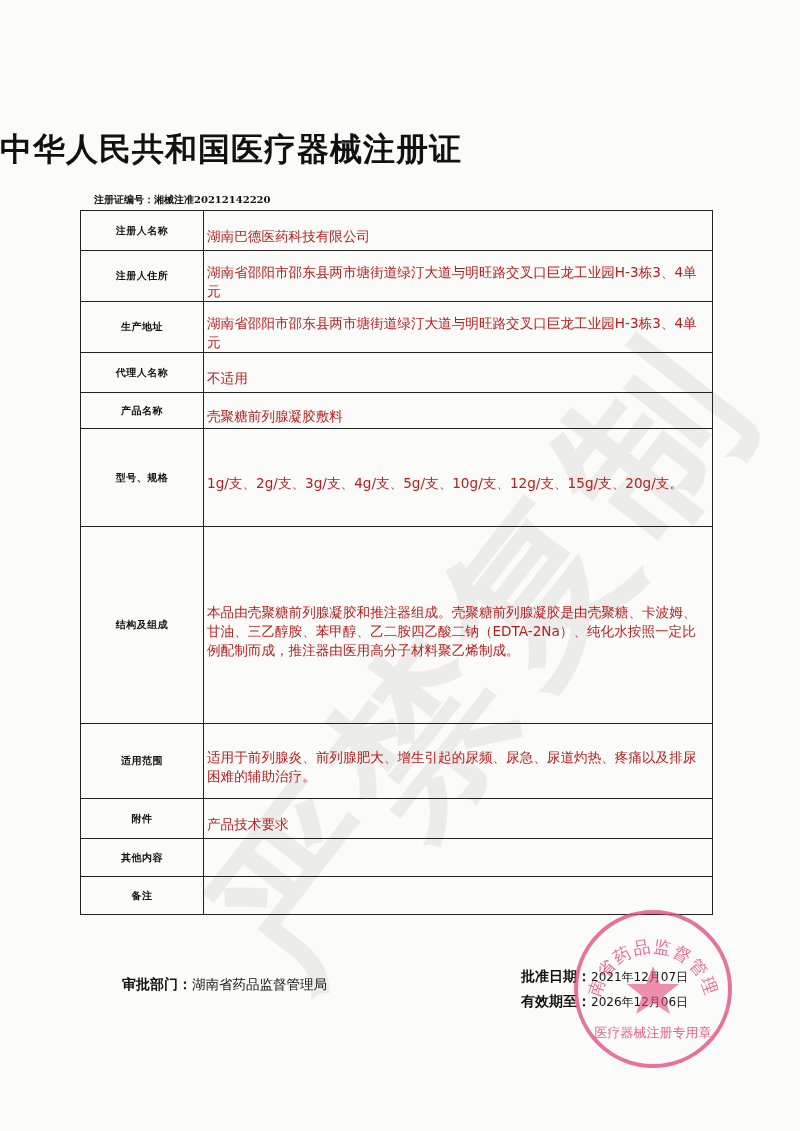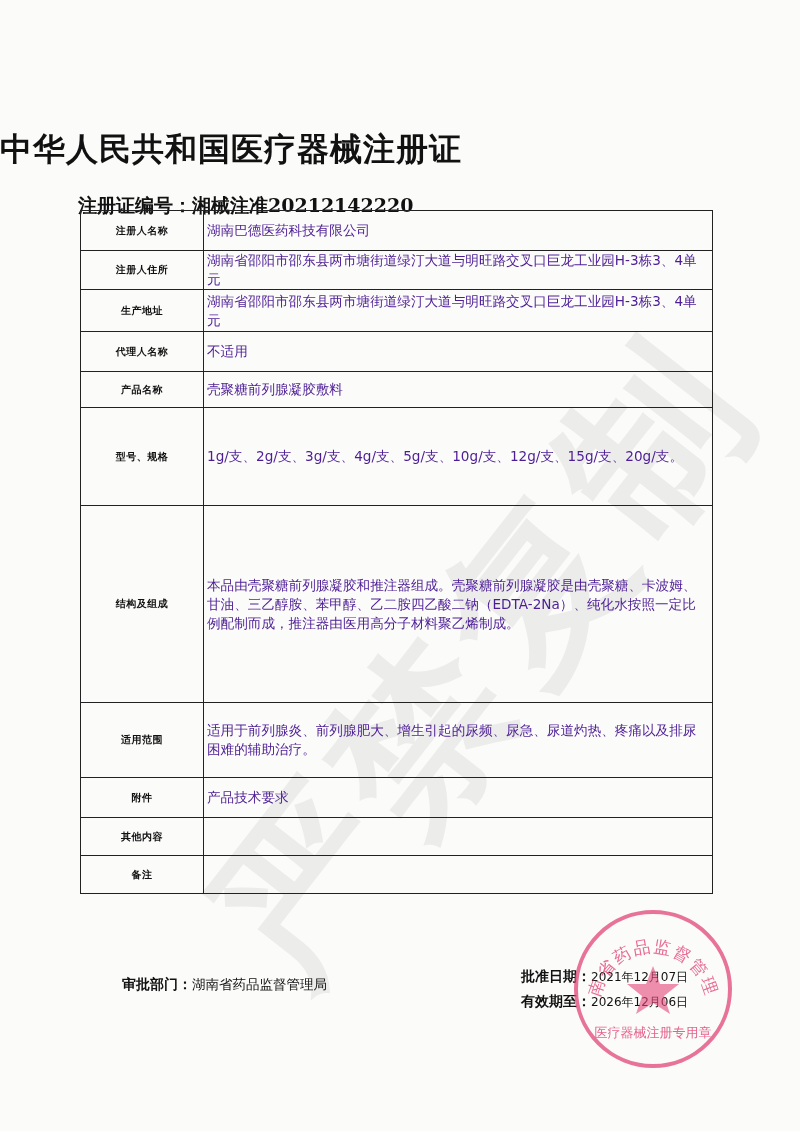--- a/index.html
+++ b/index.html
@@ -5,34 +5,34 @@
   html, body { margin:0; padding:0; }
   body {
     width:800px; height:1131px; background:#fbfbfa; position:relative; overflow:hidden;
     font-family:"DejaVu Serif","Liberation Serif",serif; color:#111;
   }
   .title {
     position:absolute; left:0; top:128px; width:800px; 
     font-size:32px; font-weight:bold; letter-spacing:1px; color:#111;
   }
   .regno {
-    position:absolute; left:78px; top:193px; font-size:19px; font-weight:bold;
+    position:absolute; left:94px; top:193px; font-size:10px; font-weight:bold;
   }
   .regno .val { font-weight:bold; }
   table.cert {
     position:absolute; left:80px; top:210px; width:633px; border-collapse:collapse;
     table-layout:fixed;
   }
   table.cert td { border:1.3px solid #222; padding:0; vertical-align:middle; }
   table.cert td.label {
     width:122px; text-align:center; font-weight:bold; font-size:10px; letter-spacing:0.5px;
   }
   table.cert td.value {
-    padding:0 3px 0 3px; font-size:13.6px; line-height:19px; font-family:"DejaVu Sans","Liberation Sans",sans-serif;
-    color:#4c1d95; word-break:break-all;
+    padding:12px 3px 0 3px; font-size:13.6px; line-height:19px; font-family:"DejaVu Sans","Liberation Sans",sans-serif;
+    color:#b91c1c; word-break:break-all;
   }
   .footer-left {
     position:absolute; left:86px; top:976px; font-size:14px;margin-left:36px;
   }
   .footer-left .k { font-weight:bold; }
   .footer-left .v { font-family:"DejaVu Sans","Liberation Sans",sans-serif; font-size:13.5px; }
   .footer-right {
     position:absolute; left:521px; top:964px; font-size:14px; line-height:24px;
   }
   .footer-right .k { font-weight:bold;margin-top:16px; }

